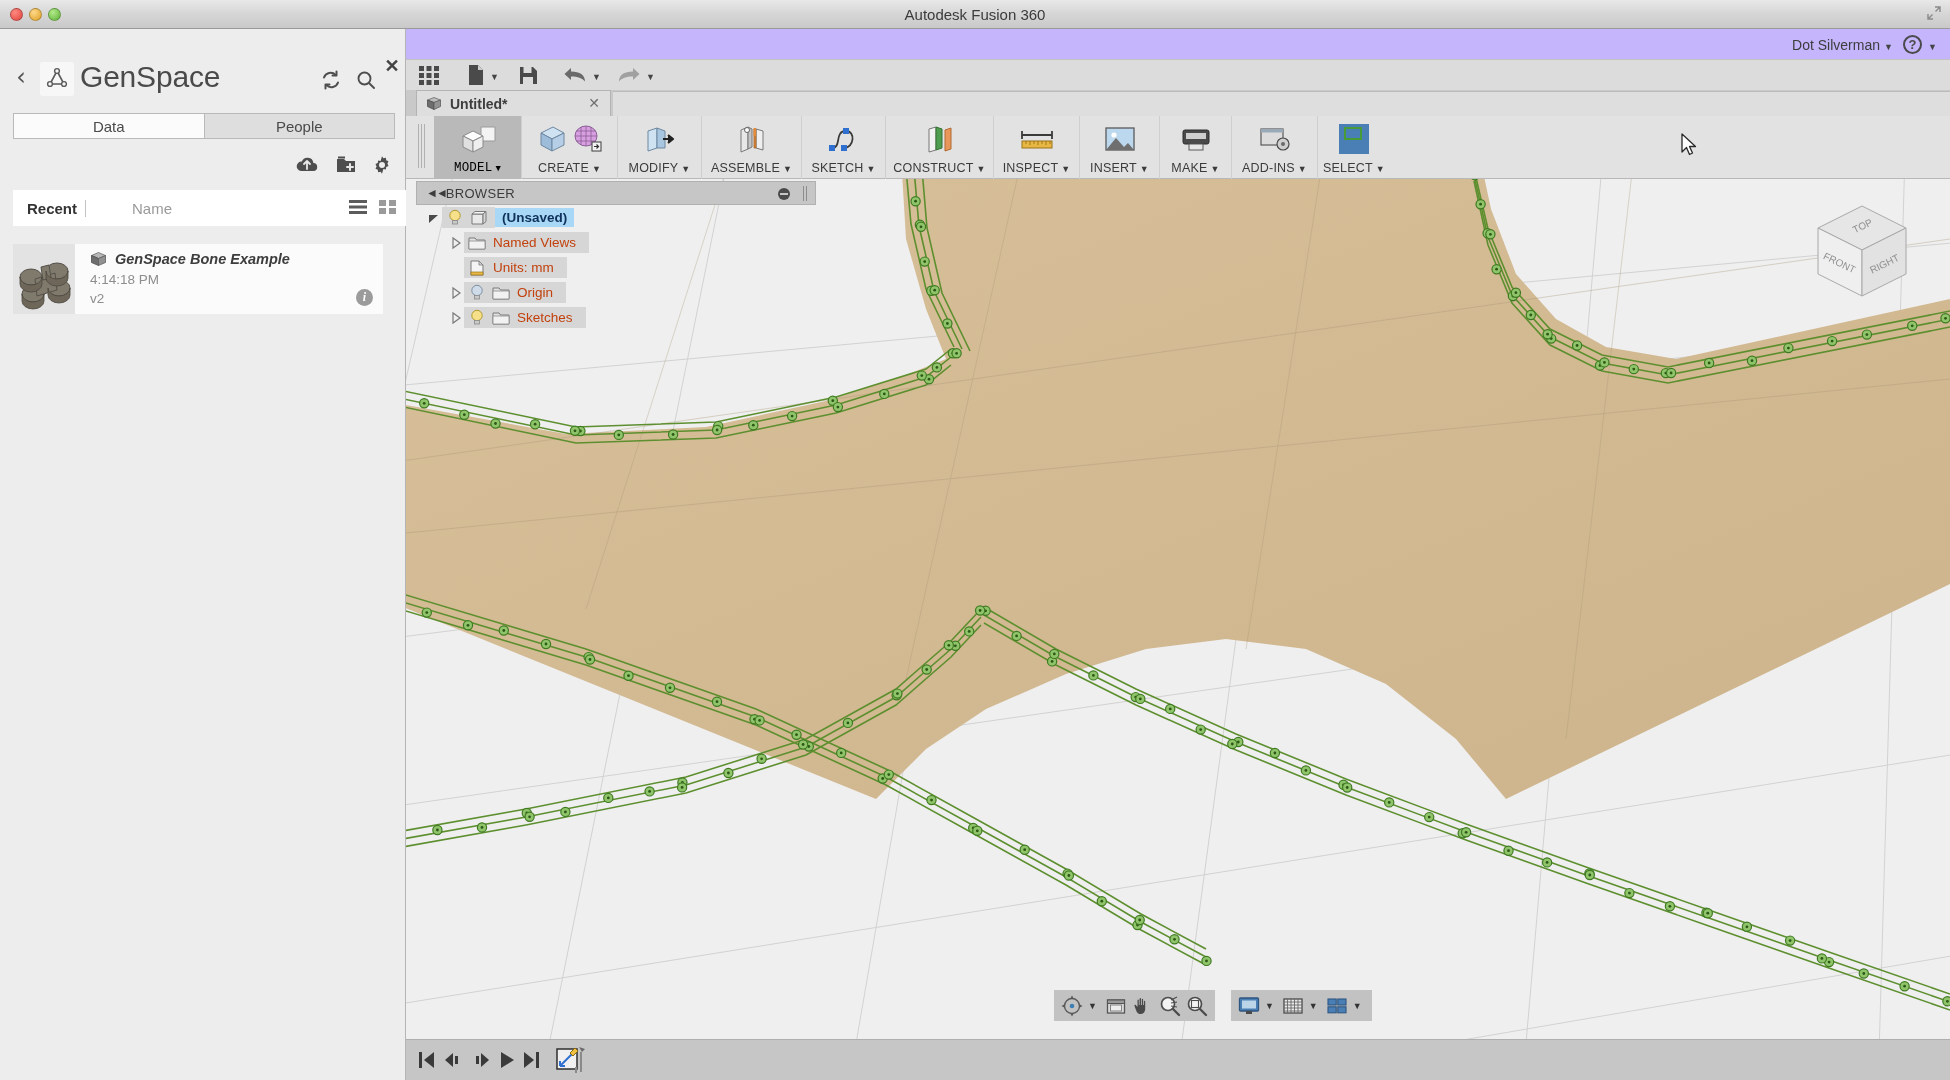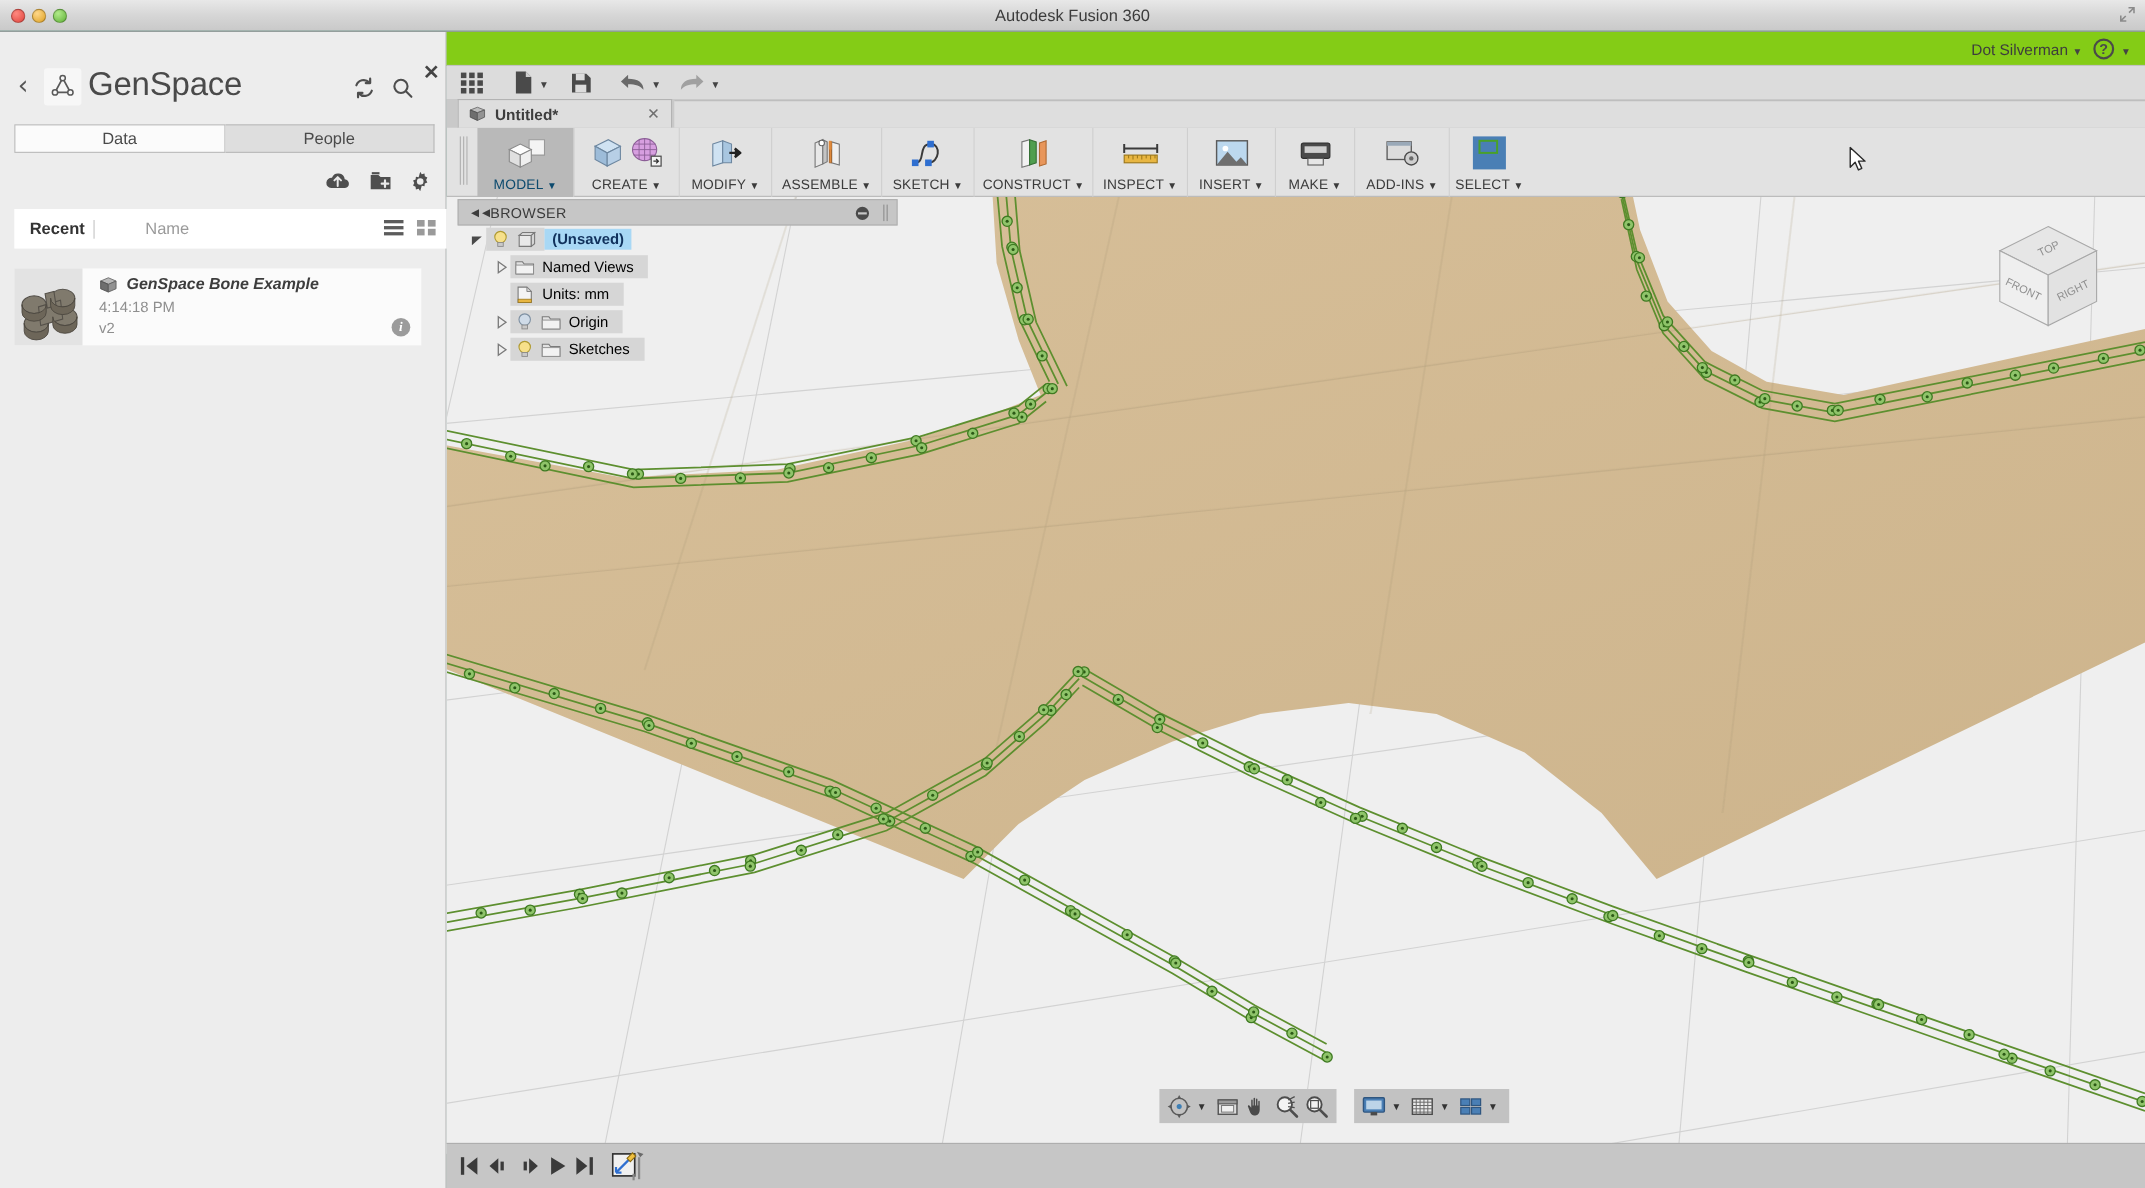--- a/index.html
+++ b/index.html
@@ -118,21 +118,21 @@
 
   
   #fusion {
     position:absolute; left:406px; top:29px; width:1544px; height:1051px;
     background:#d8d8d8;
   }
 
   
   #fusion-appbar {
     position:absolute; left:0; top:0; width:100%; height:31px;
-    background:#84cc16; border-bottom:1px solid #c2c2c2;
+    background:#c4b5fd; border-bottom:1px solid #c2c2c2;
   }
   #user-name {
     position:absolute; right:70px; top:8px; font-size:14px; color:#3d3d3d;
   }
   #user-caret { position:absolute; right:57px; top:13px; font-size:9px; color:#444; }
   #help-icon {
     position:absolute; right:28px; top:6px; width:19px; height:19px;
     border:2px solid #4a4a4a; border-radius:50%;
     font-size:13px; color:#4a4a4a; font-weight:bold; text-align:center; line-height:16px;
   }
@@ -189,21 +189,21 @@
     position:absolute; top:0; height:63px;
     display:flex; flex-direction:column; align-items:center;
     border-right:1px solid #cfcfcf;
   }
   .rib.active { background:#b9b9b9; }
   .rib-icons { flex:1; display:flex; align-items:center; justify-content:center; gap:4px; padding-top:3px; }
   .rib-label {
     font-size:12.5px; color:#3b3b3b; padding-bottom:4px;
     letter-spacing:.2px; white-space:nowrap;
   }
-  .rib.active .rib-label { color:#0c4a6e; }
+  .rib.active .rib-label { color:#000000;font-family:Liberation Mono, monospace; }
   .rib-label b { font-size:9px; margin-left:3px; font-weight:normal; }
 
   
   #browserbar {
     position:absolute; left:10px; top:152px; width:400px; height:24px;
     background:#c6c6c6; border:1px solid #b0b0b0;
     display:flex; align-items:center;
   }
   #browser-collapse { margin-left:9px; font-size:12px; color:#3d3d3d; letter-spacing:-2px; }
   #browser-label { margin-left:0; font-size:13px; color:#3b3b3b; letter-spacing:.3px; }
@@ -219,21 +219,21 @@
 
   
   #tree { position:absolute; left:0; top:176px; width:420px; }
   .tnode { position:relative; height:25px; display:flex; align-items:center; }
   .tw {
     width:16px; height:16px; flex:none; position:relative;
   }
   .tbulb { width:20px; height:19px; flex:none; }
   .tfolder { width:20px; height:16px; flex:none; }
   .tlabel {
-    font-size:13.5px; color:#000000; padding:2px 7px;
+    font-size:13.5px; color:#c2410c; padding:2px 7px;
     background:#d6d6d6; white-space:nowrap;
   }
   .tlabel.sel { background:#a8d8f5; color:#10315c; font-weight:bold; }
   .tchip {
     display:flex; align-items:center; background:#d6d6d6; padding:1px 6px 1px 3px; gap:4px;
   }
 
   
   #viewport {
     position:absolute; left:0; top:150px; width:1544px; height:870px;

